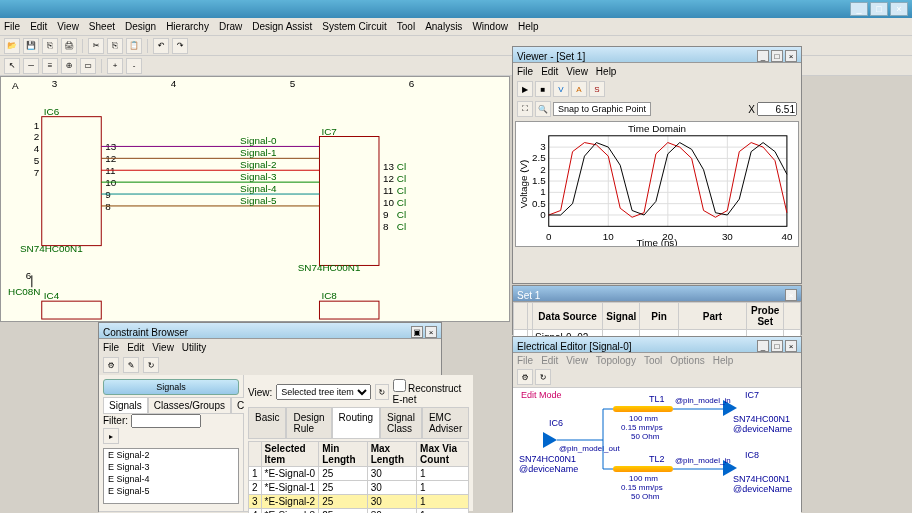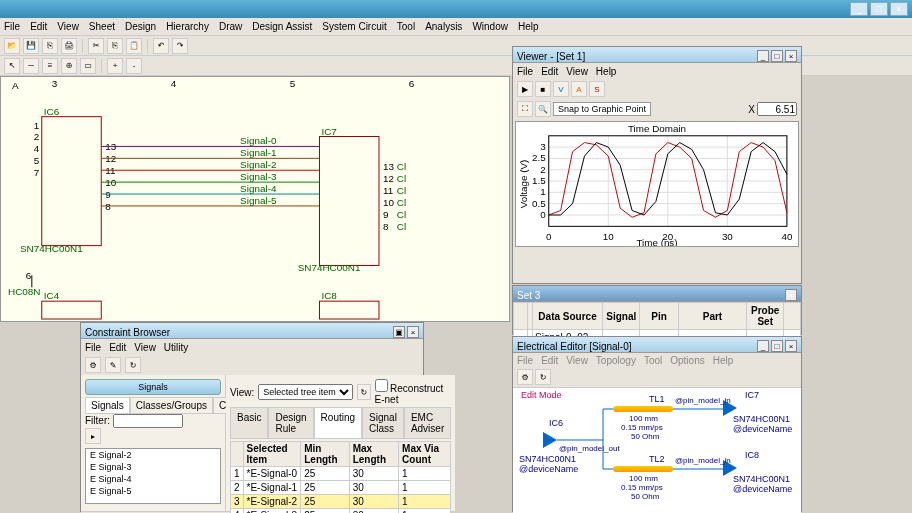--- a/index.html
+++ b/index.html
@@ -12,21 +12,21 @@
 .toolbar{height:20px;background:#e8e4dc;display:flex;align-items:center;padding:0 4px;gap:3px;border-bottom:1px solid #ccc;flex-wrap:wrap;overflow:hidden}
 .tbtn{width:16px;height:16px;border:1px solid #ccc;background:#f4f0e8;display:flex;align-items:center;justify-content:center;font-size:8px}
 .sep{width:1px;height:14px;background:#ccc;margin:0 2px}
 .main{position:absolute;top:76px;left:0;right:0;bottom:0}
 .schematic{position:absolute;left:0;top:0;width:510px;height:246px;background:#fffff0;border:1px solid #999;overflow:hidden}
 .schematic svg{width:100%;height:100%}
 .panel{position:absolute;background:#e8e4dc;border:1px solid #888}
 .panel-title{height:16px;background:linear-gradient(#d0e8f8,#a8d0e8);display:flex;align-items:flex-end;padding:0 4px;font-size:10px;border-bottom:1px solid #999}
 .panel-title .pbtns{margin-left:auto;display:flex;gap:2px}
 .panel-title .pbtn{width:12px;height:12px;border:1px solid #888;background:#eee;font-size:8px;display:flex;align-items:center;justify-content:center}
-.constraint{left:80px;top:246px;width:344px;height:190px}
+.constraint{left:98px;top:246px;width:344px;height:190px}
 .cb-tool{height:20px;display:flex;align-items:center;padding:0 4px;gap:4px}
 .cb-body{display:flex;height:calc(100% - 52px)}
 .cb-left{width:145px;padding:4px;border-right:1px solid #ccc;background:#f4f0e8}
 .cb-btn{width:100%;height:16px;border:1px solid #7a9;background:linear-gradient(#c8e8f8,#98c8e8);border-radius:3px;margin-bottom:2px;font-size:9px;display:flex;align-items:center;justify-content:center}
 .cb-tabs{display:flex;margin-top:2px;font-size:9px}
 .cb-tab{padding:2px 5px;border:1px solid #ccc;background:#f4f0e8}
 .cb-tab.active{background:#fff}
 .cb-list{border:1px solid #999;height:56px;background:#fff;overflow:auto;margin-top:4px}
 .cb-list div{padding:1px 4px;font-size:9px}
 .cb-right{flex:1;padding:4px;background:#f4f0e8}
@@ -329,21 +329,21 @@
           <path d="M30,94.5 42.1,94.5 54.2,83 66.3,34.7 78.4,20.89999999999999 90.5,25.5 102.6,43.9 114.69999999999999,89.9 126.80000000000001,94.5 138.9,80.7 151,32.39999999999999 163.10000000000002,20.89999999999999 175.2,27.799999999999997 187.3,48.5 199.39999999999998,92.2 211.5,94.5 223.60000000000002,78.4 235.7,30.10000000000001 247.8,20.89999999999999 259.9,30.10000000000001 272,53.1 " fill="none" stroke="#000000" stroke-width="1"></path>
           <text x="140" y="10" font-size="9" text-anchor="middle">Time Domain</text>
           <text x="140" y="126" font-size="8" text-anchor="middle">Time (ns)</text>
           <text x="8" y="63" font-size="8" text-anchor="middle" transform="rotate(-90 8 63)">Voltage (V)</text>
         </svg>
     </div>
   </div>
 
   <div class="panel set1">
     <div class="panel-title" style="background:linear-gradient(#a0c8e8,#7098c0);color:#fff">
-        <span>Set 3</span>
+        <span>Set 1</span>
         <div class="pbtns">
           <div class="pbtn">×</div>
         </div>
       </div>
     <table class="set-tbl">
       <tbody>
           <tr>
             <th></th>
             <th></th>
             <th>Data Source</th>

